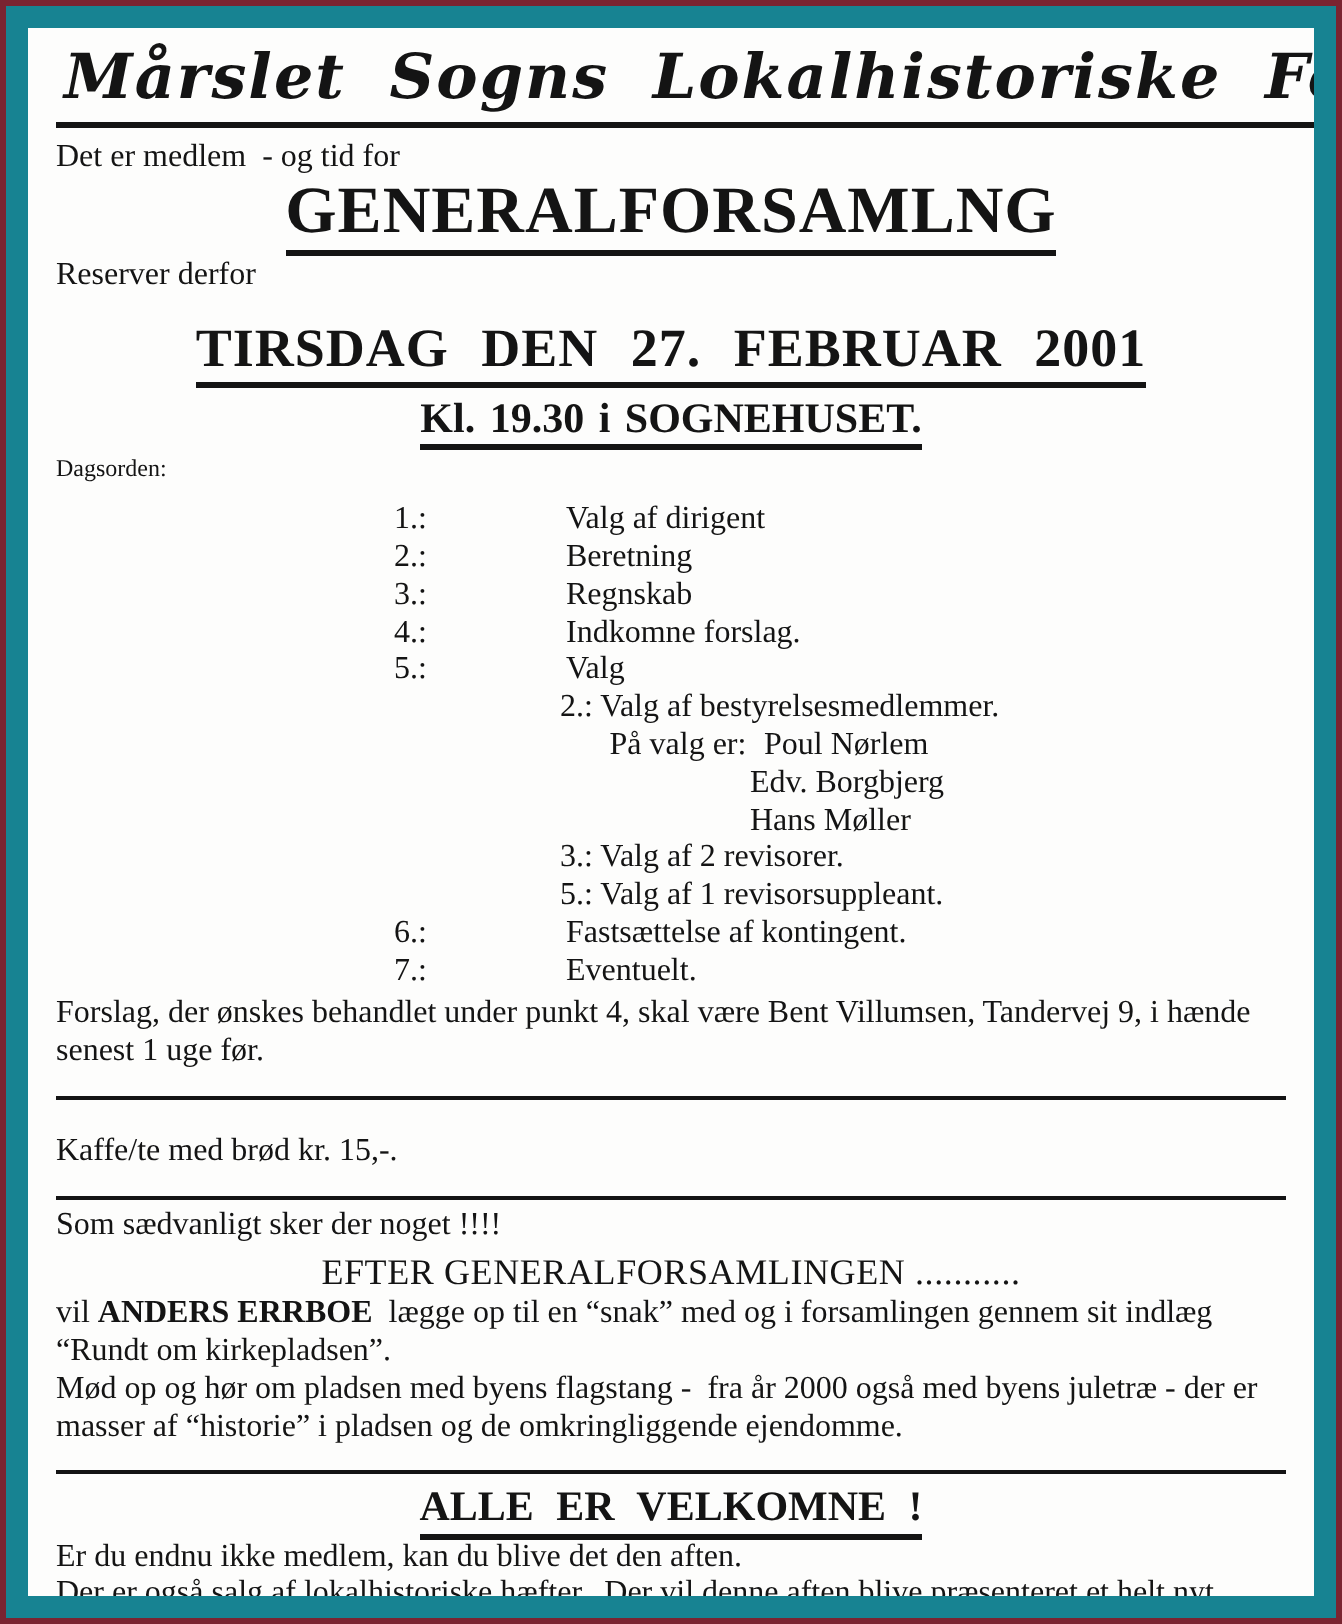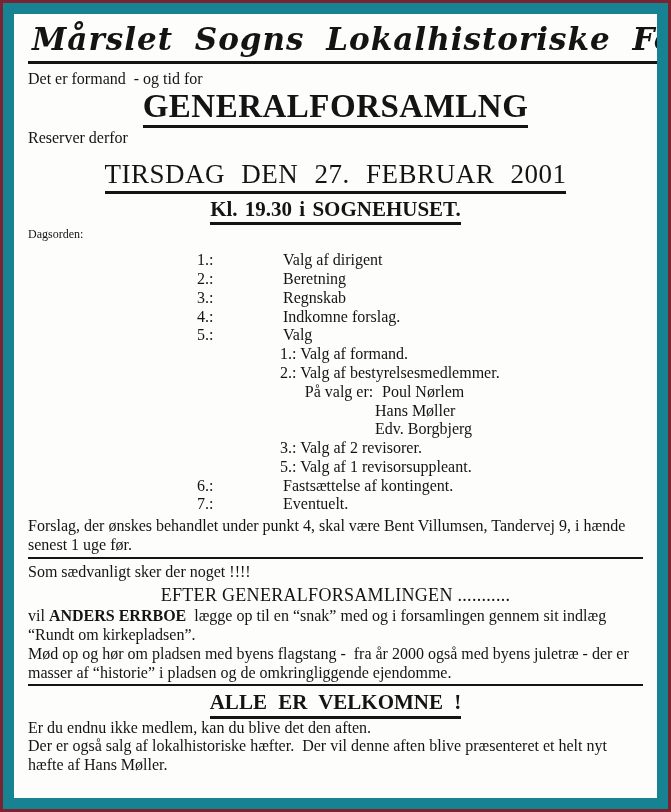--- a/index.html
+++ b/index.html
@@ -58,21 +58,21 @@
     font-weight: bold;
     font-size: 33px;
     line-height: 1.1;
     letter-spacing: 0.5px;
     border-bottom: 3px solid var(--ink);
     padding-bottom: 1px;
     white-space: pre;
   }
   .date-title {
     display: inline-block;
-    font-weight: normal;
+    font-weight: bold;
     font-size: 27px;
     line-height: 1.15;
     word-spacing: 9px;
     letter-spacing: 0.5px;
     border-bottom: 3px solid var(--ink);
     padding-bottom: 1px;
     white-space: pre;
   }
   .time-title {
     display: inline-block;
@@ -94,21 +94,21 @@
   .sub { margin-left: 252px; line-height: 18.8px; }
   .cand-row { margin-left: 272px; line-height: 18.8px; }
   .cand-label { display: inline-block; width: 78px; text-align: center; }
   .cand-indent { margin-left: 347px; line-height: 18.8px; }
   .para {
     margin: 0;
     font-size: 16px;
     line-height: 18.8px;
     white-space: pre-wrap;
   }
-  .underlined { border-bottom: 2px solid var(--ink); padding-bottom: 2px; }
+  .underlined { border-bottom: 2px solid var(--ink); padding-bottom: 12px; }
   .proposal { margin-top: 3px; }
   .coffee { margin-top: 17px; display: block; }
   .usual { margin-top: 4px; }
   .efter-block { margin-top: 3px; }
   .efter-title {
     display: inline-block;
     font-weight: normal;
     font-size: 18px;
     line-height: 1.2;
     letter-spacing: 0.3px;
@@ -131,21 +131,21 @@
 </head>
 <body>
 
 <div class="frame">
   <div class="page">
 
     <div class="script-title-wrap">
       <span class="script-title">Mårslet Sogns Lokalhistoriske Forening.</span>
     </div>
 
-    <p class="left-note first">Det er formand  - og tid for</p>
+    <p class="left-note first">Det er medlem  - og tid for</p>
 
     <div class="center">
       <span class="main-title">GENERALFORSAMLNG</span>
     </div>
 
     <p class="left-note">Reserver derfor</p>
 
     <div class="center date-block">
       <span class="date-title">TIRSDAG DEN 27. FEBRUAR 2001</span>
     </div>
@@ -170,45 +170,45 @@
       </div>
       <div class="agenda-row">
         <span class="num">4.:</span>
         <span class="itm">Indkomne forslag.</span>
       </div>
       <div class="agenda-row">
         <span class="num">5.:</span>
         <span class="itm">Valg</span>
       </div>
 
-      <div class="sub">1.: Valg af formand.</div>
       <div class="sub">2.: Valg af bestyrelsesmedlemmer.</div>
 
       <div class="cand-row">
         <span class="cand-label">På valg er:</span>
         <span class="cand-name">Poul Nørlem</span>
       </div>
+      <div class="cand-indent">Edv. Borgbjerg</div>
       <div class="cand-indent">Hans Møller</div>
-      <div class="cand-indent">Edv. Borgbjerg</div>
 
       <div class="sub">3.: Valg af 2 revisorer.</div>
       <div class="sub">5.: Valg af 1 revisorsuppleant.</div>
 
       <div class="agenda-row">
         <span class="num">6.:</span>
         <span class="itm">Fastsættelse af kontingent.</span>
       </div>
       <div class="agenda-row">
         <span class="num">7.:</span>
         <span class="itm">Eventuelt.</span>
       </div>
     </div>
 
     <p class="para underlined proposal">Forslag, der ønskes behandlet under punkt 4, skal være Bent Villumsen, Tandervej 9, i hænde senest 1 uge før.</p>
 
+    <span class="para underlined coffee">Kaffe/te med brød kr. 15,-.</span>
 
     <p class="para usual">Som sædvanligt sker der noget !!!!</p>
 
     <div class="center efter-block">
       <span class="efter-title">EFTER GENERALFORSAMLINGEN ...........</span>
     </div>
 
     <p class="para after-para"><span>vil </span><strong class="speaker">ANDERS ERRBOE</strong><span>  lægge op til en “snak” med og i forsamlingen gennem sit indlæg “Rundt om kirkepladsen”.</span></p>
 
     <p class="para underlined">Mød op og hør om pladsen med byens flagstang -  fra år 2000 også med byens juletræ - der er masser af “historie” i pladsen og de omkringliggende ejendomme.</p>

